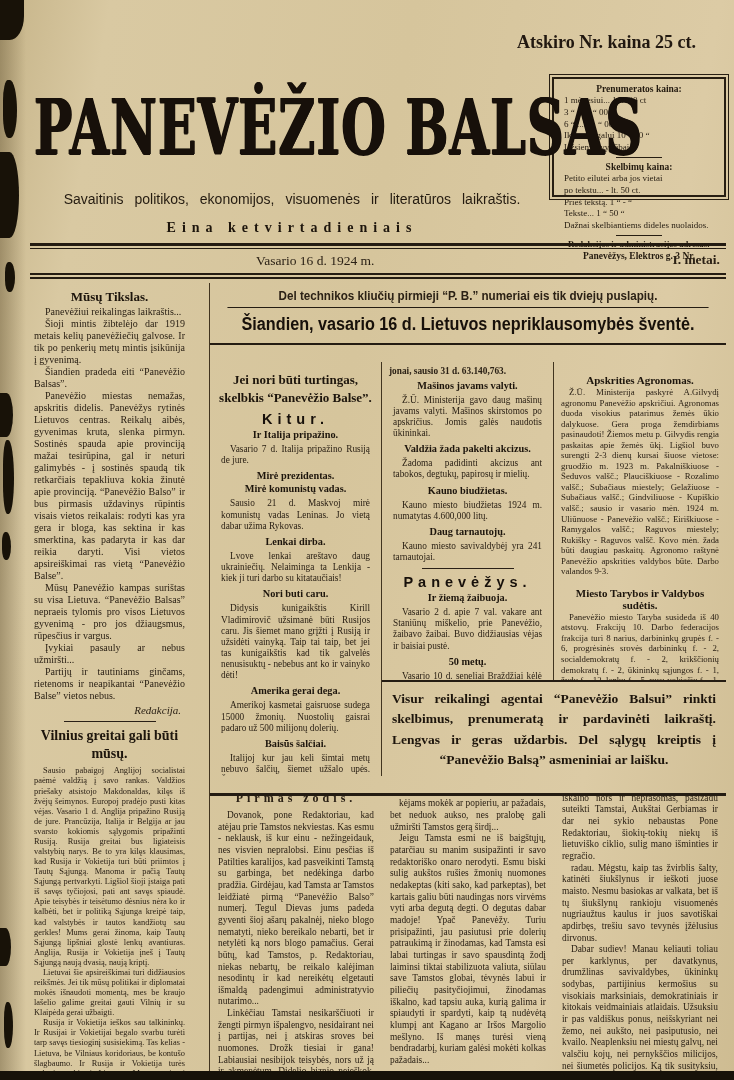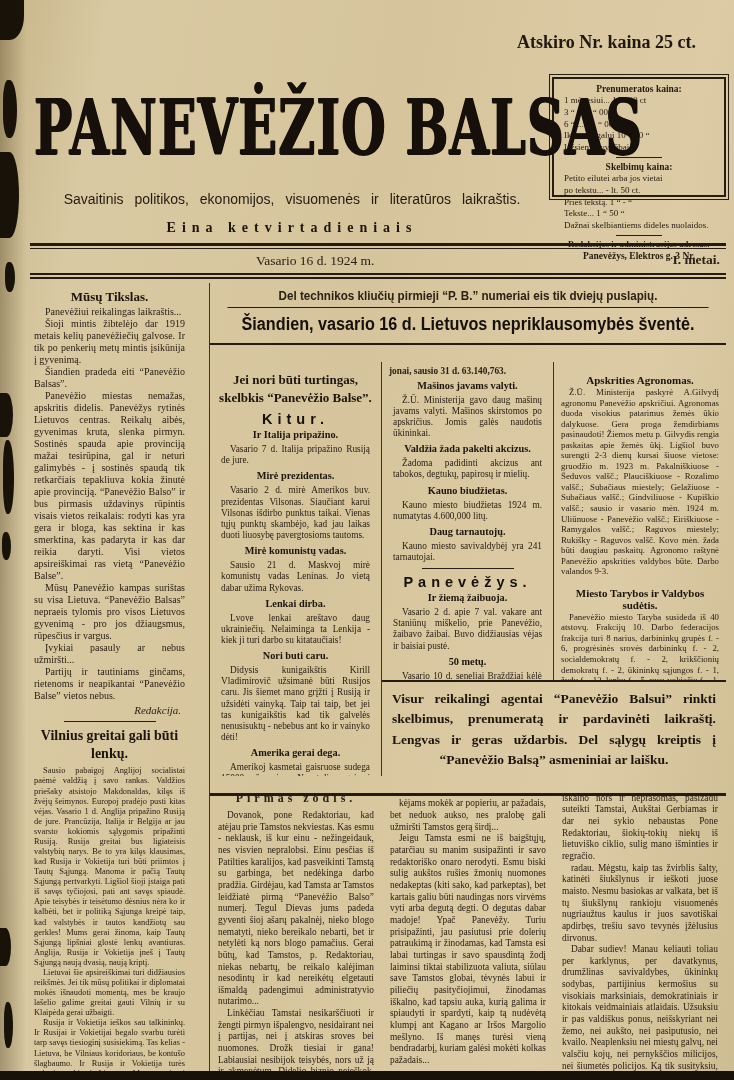--- a/index.html
+++ b/index.html
@@ -171,21 +171,21 @@
           <p>Panevėžiui reikalingas laikraštis...</p>
           <p>Šioji mintis žibtelėjo dar 1919 metais kelių panevėžiečių galvose. Ir tik po penkerių metų mintis įsikūnija į gyvenimą.</p>
           <p>Šiandien pradeda eiti “Panevėžio Balsas”.</p>
           <p>Panevėžio miestas nemažas, apskritis didelis. Panevėžys rytinės Lietuvos centras. Reikalų aibės, gyvenimas kruta, slenka pirmyn. Sostinės spauda apie provinciją mažai tesirūpina, gal ir neturi galimybės - į sostinės spaudą tik retkarčiais tepakliuva kokia žinutė apie provinciją. “Panevėžio Balso” ir bus pirmasis uždavinys rūpintis visais vietos reikalais: rodyti kas yra gera ir bloga, kas sektina ir kas smerktina, kas padaryta ir kas dar reikia daryti. Visi vietos apsireiškimai ras vietą “Panevėžio Balse”.</p>
           <p>Mūsų Panevėžio kampas surištas su visa Lietuva. “Panevėžio Balsas” nepraeis tylomis pro visos Lietuvos gyvenimą - pro jos džiaugsmus, rūpesčius ir vargus.</p>
           <p>Įvykiai pasauly ar nebus užmiršti...</p>
           <p>Partijų ir tautiniams ginčams, rietenoms ir neapikantai “Panevėžio Balse” vietos nebus.</p>
         </div>
       <div class="a-sign">Redakcija.</div>
       <div class="sep"></div>
-      <div class="a2-title">Vilnius greitai gali būti lenkų.</div>
+      <div class="a2-title">Vilnius greitai gali būti mūsų.</div>
       <div class="a2">
           <p>Sausio pabaigoj Anglijoj socialistai paėmė valdžią į savo rankas. Valdžios priešaky atsistojo Makdonaldas, kilęs iš žvėjų šeimynos. Europoj pradėjo pusti kitas vėjas. Vasario 1 d. Anglija pripažino Rusiją de jure. Prancūzija, Italija ir Belgija ar jau svarsto kokiomis sąlygomis pripažinti Rusiją. Rusija greitai bus ligiateisis valstybių narys. Be to yra kilęs klausimas, kad Rusija ir Vokietija turi būti priimtos į Tautų Sąjungą. Manoma ir pačią Tautų Sąjungą pertvarkyti. Ligšiol šioji įstaiga pati iš savęs tyčiojosi, pati ant savęs spiaudė. Apie teisybės ir teisėtumo dėsnius nėra ko ir kalbėti, bet ir politiką Sąjunga kreipė taip, kad valstybės ir tautos kandžiotų sau gerkles! Mums gerai žinoma, kaip Tautų Sąjungą lipšniai glostė lenkų avantiuras. Anglija, Rusija ir Vokietija įneš į Tautų Sąjungą naują dvasią, naują kriptį.</p>
           <p>Lietuvai šie apsireiškimai turi didžiausios reikšmės. Jei tik mūsų politikai ir diplomatai mokės išnaudoti momentą, mes be kraujo lašelio galime greitai gauti Vilnių ir su Klaipėda gerai užbaigti.</p>
           <p>Rusija ir Vokietija ieškos sau talkininkų. Ir Rusijai ir Vokietijai begalo svarbu turėti tarp savęs tiesioginį susisiekimą. Tas kelias - Lietuva, be Vilniaus koridoriaus, be kontušo šlagbaumo. Ir Rusija ir Vokietija turės nukreipę akis į Lietuvą. Mums artinasi svarbiausia valanda!</p>
         </div>
       <div class="a2-sign">-iš.</div>
       <div class="sep-sm"></div>
     </div>
 
     <div class="right">
@@ -195,21 +195,20 @@
       </div>
 
       <div class="upper">
         <div class="colx col2">
           <div class="slogan">Jei nori būti turtingas, skelbkis “Panevėžio Balse”.</div>
           <div class="sec-head">Kitur.</div>
           <div class="news">
               <div class="news-head">Ir Italija pripažino.</div>
               <p>Vasario 7 d. Italija pripažino Rusiją de jure.</p>
               <div class="news-head">Mirė prezidentas.</div>
-              <p>Vasario 2 d. mirė Amerikos buv. prezidentas Vilsonas. Siaučiant karui Vilsonas išdirbo punktus taikai. Vienas tųjų punktų skambėjo, kad jau laikas duoti liuosybę pavergtosioms tautoms.</p>
               <div class="news-head">Mirė komunistų vadas.</div>
               <p>Sausio 21 d. Maskvoj mirė komunistų vadas Leninas. Jo vietą dabar užima Rykovas.</p>
               <div class="news-head">Lenkai dirba.</div>
               <p>Lvove lenkai areštavo daug ukrainiečių. Nelaiminga ta Lenkija - kiek ji turi darbo su kitataučiais!</p>
               <div class="news-head">Nori buti caru.</div>
               <p>Didysis kunigaikštis Kirill Vladimirovič užsimanė būti Rusijos caru. Jis šiemet mano grįžti į Rusiją ir užsidėti vainyką. Taip tai taip, bet jei tas kunigaikštis kad tik galvelės nenusisuktų - nebebus ant ko ir vainyko dėti!</p>
               <div class="news-head">Amerika gerai dega.</div>
               <p>Amerikoj kasmetai gaisruose sudega 15000 žmonių. Nuostolių gaisrai padaro už 500 milijonų dolerių.</p>
               <div class="news-head">Baisūs šalčiai.</div>
               <p>Italijoj kur jau keli šimtai metų nebuvo šalčių, šiemet užšalo upės. Šveicarijoj sniegas užvertė triobas, žmonės nebegali išeiti iš namų. Visur šiemet dideli šalčiai.</p>

